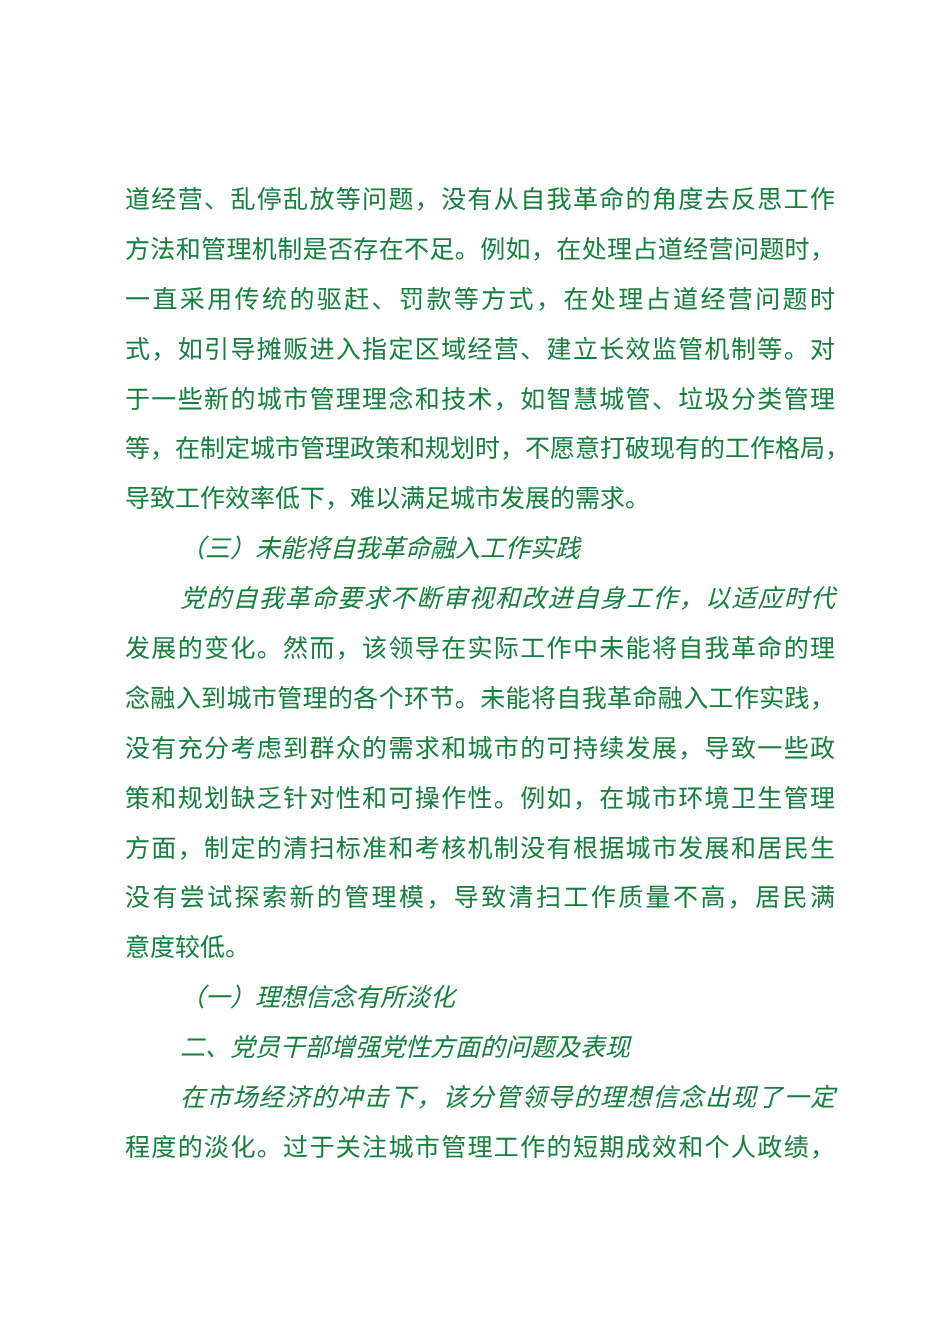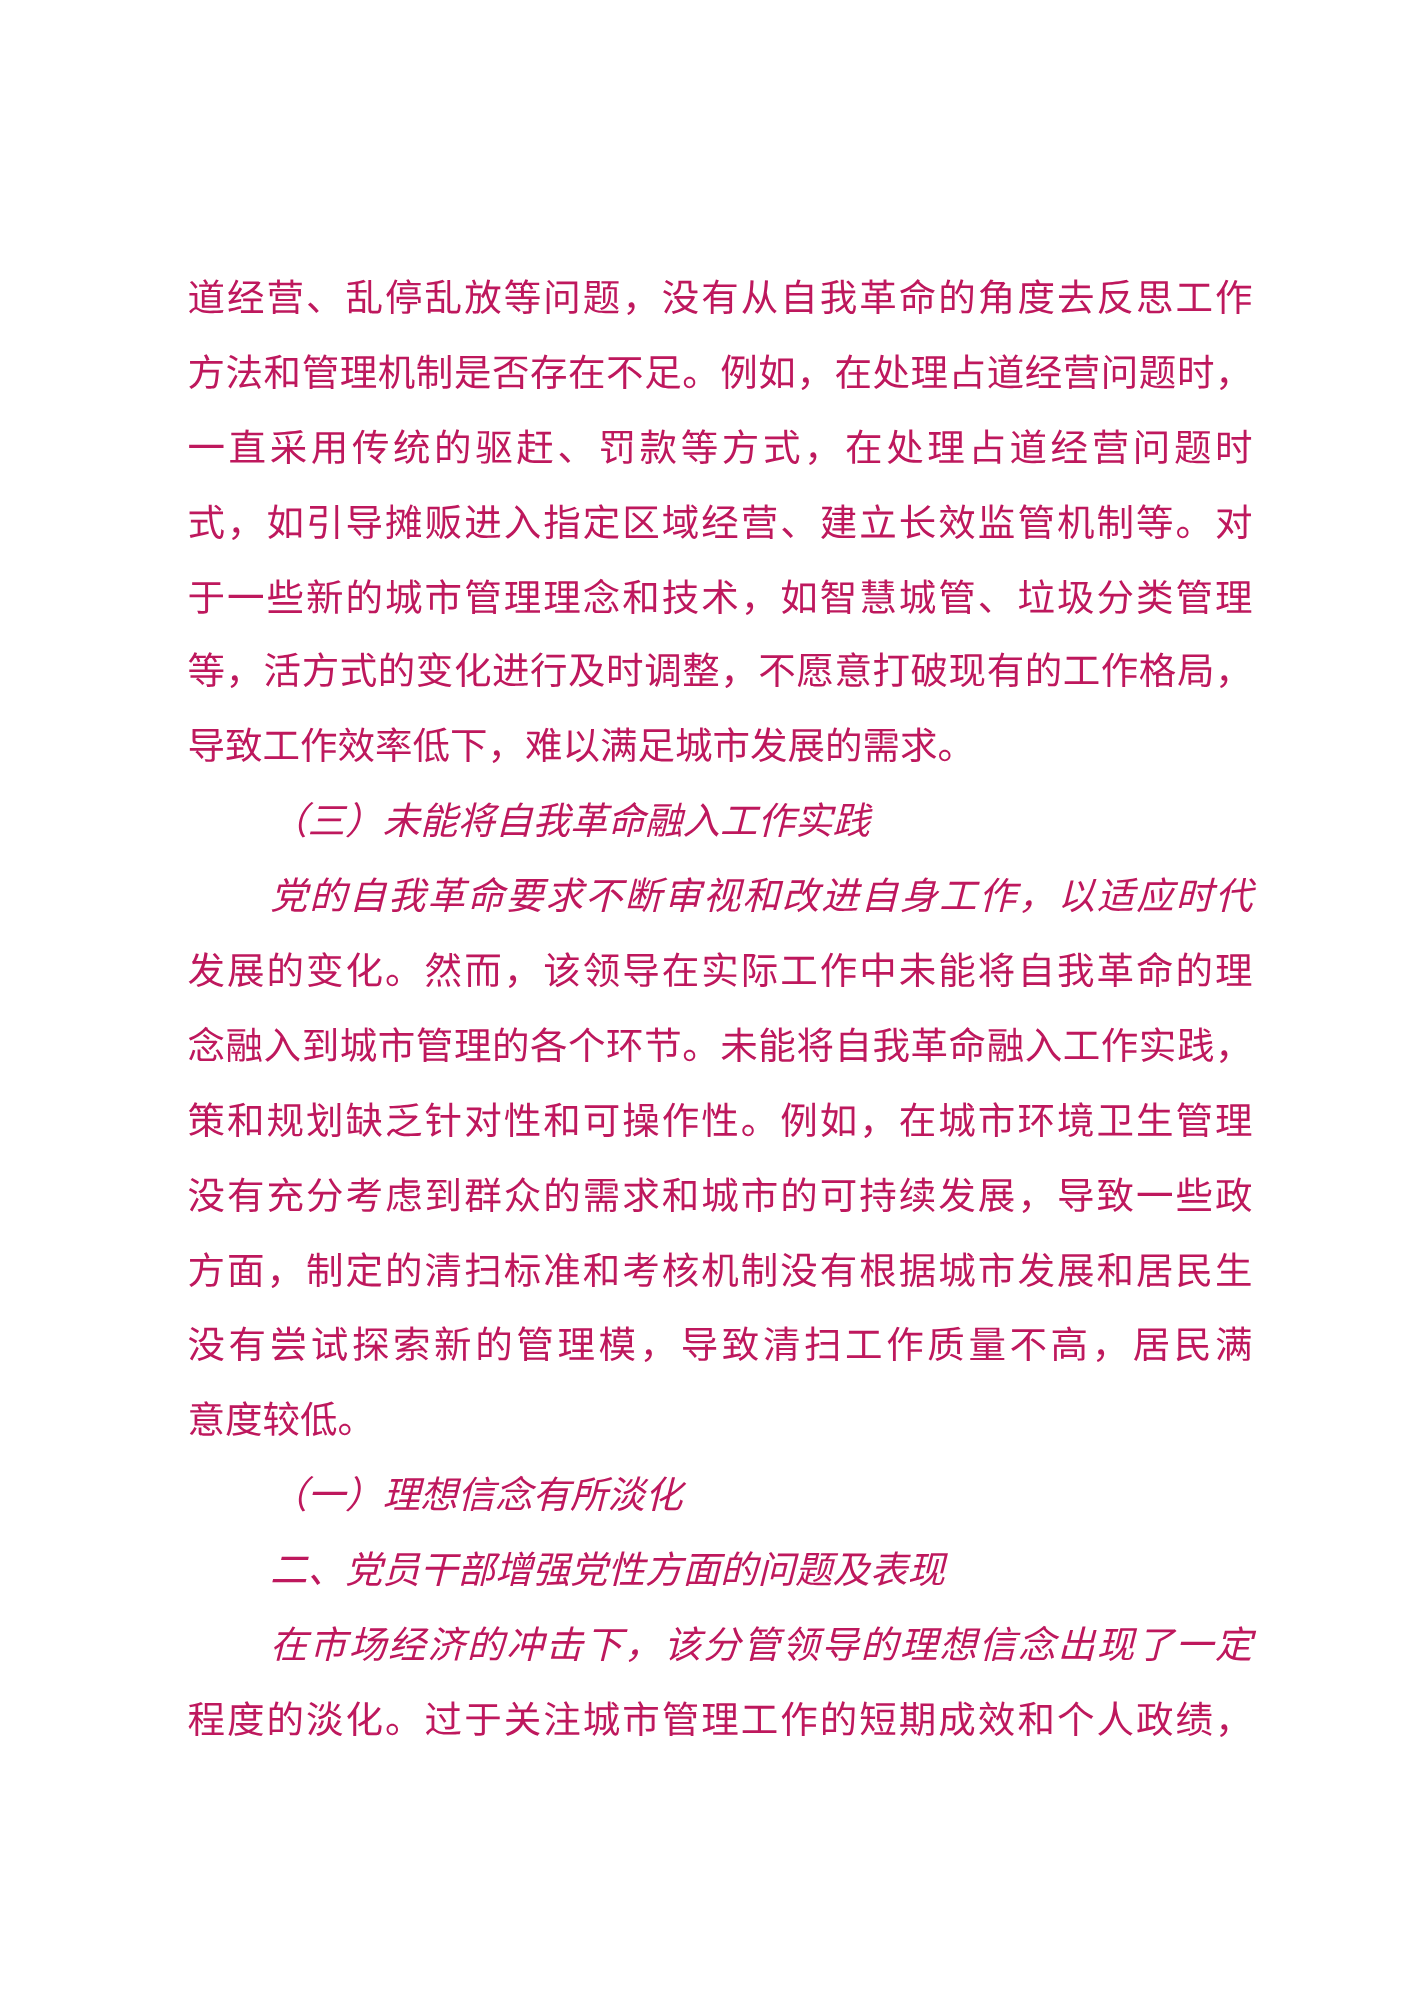--- a/index.html
+++ b/index.html
@@ -39,34 +39,34 @@
   
   .line.indent {
     text-indent: 2.2em;
     font-style: italic;
   }
 </style>
 </head>
 <body>
 
 <div class="page">
-  <div class="text-block" id="doc-body" style="background: rgb(255, 255, 255); color: #be185d;">
+  <div class="text-block" id="doc-body" style="background: rgb(255, 255, 255); color: #15803d;">
       <div class="line fill">道经营、乱停乱放等问题，没有从自我革命的角度去反思工作</div>
       <div class="line fill">方法和管理机制是否存在不足。例如，在处理占道经营问题时，</div>
       <div class="line fill">一直采用传统的驱赶、罚款等方式，在处理占道经营问题时</div>
       <div class="line fill">式，如引导摊贩进入指定区域经营、建立长效监管机制等。对</div>
       <div class="line fill">于一些新的城市管理理念和技术，如智慧城管、垃圾分类管理</div>
-      <div class="line fill">等，活方式的变化进行及时调整，不愿意打破现有的工作格局，</div>
+      <div class="line fill">等，在制定城市管理政策和规划时，不愿意打破现有的工作格局，</div>
       <div class="line">导致工作效率低下，难以满足城市发展的需求。</div>
       <div class="line indent">（三）未能将自我革命融入工作实践</div>
       <div class="line fill indent">党的自我革命要求不断审视和改进自身工作，以适应时代</div>
       <div class="line fill">发展的变化。然而，该领导在实际工作中未能将自我革命的理</div>
       <div class="line fill">念融入到城市管理的各个环节。未能将自我革命融入工作实践，</div>
+      <div class="line fill">没有充分考虑到群众的需求和城市的可持续发展，导致一些政</div>
       <div class="line fill">策和规划缺乏针对性和可操作性。例如，在城市环境卫生管理</div>
-      <div class="line fill">没有充分考虑到群众的需求和城市的可持续发展，导致一些政</div>
       <div class="line fill">方面，制定的清扫标准和考核机制没有根据城市发展和居民生</div>
       <div class="line fill">没有尝试探索新的管理模，导致清扫工作质量不高，居民满</div>
       <div class="line">意度较低。</div>
       <div class="line indent">（一）理想信念有所淡化</div>
       <div class="line indent">二、党员干部增强党性方面的问题及表现</div>
       <div class="line fill indent">在市场经济的冲击下，该分管领导的理想信念出现了一定</div>
       <div class="line fill">程度的淡化。过于关注城市管理工作的短期成效和个人政绩，</div>
     </div>
 </div>
 

